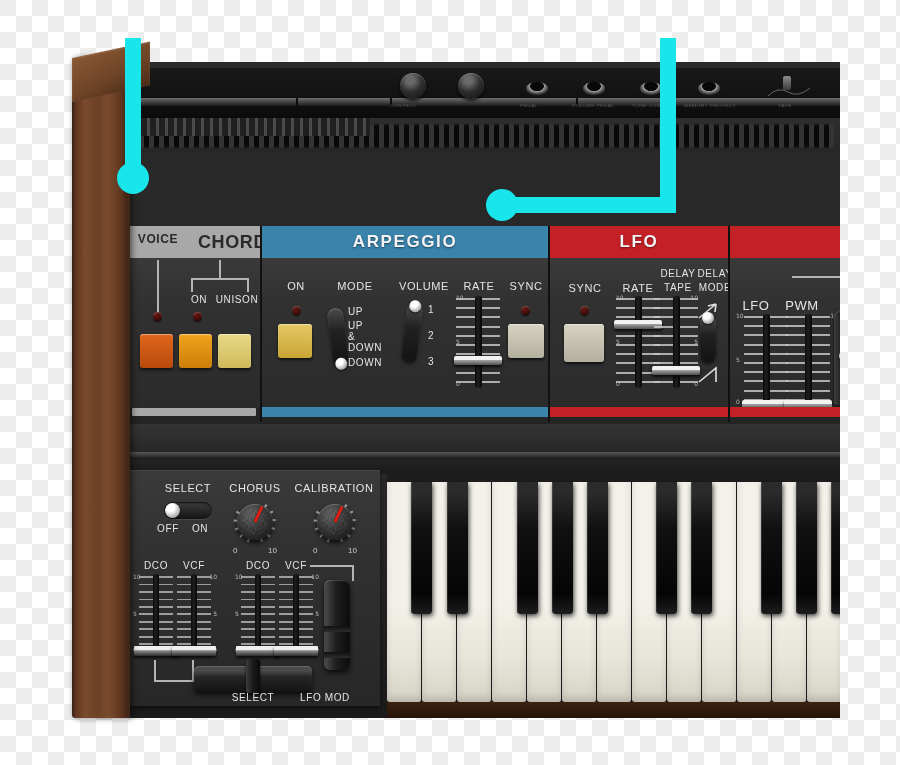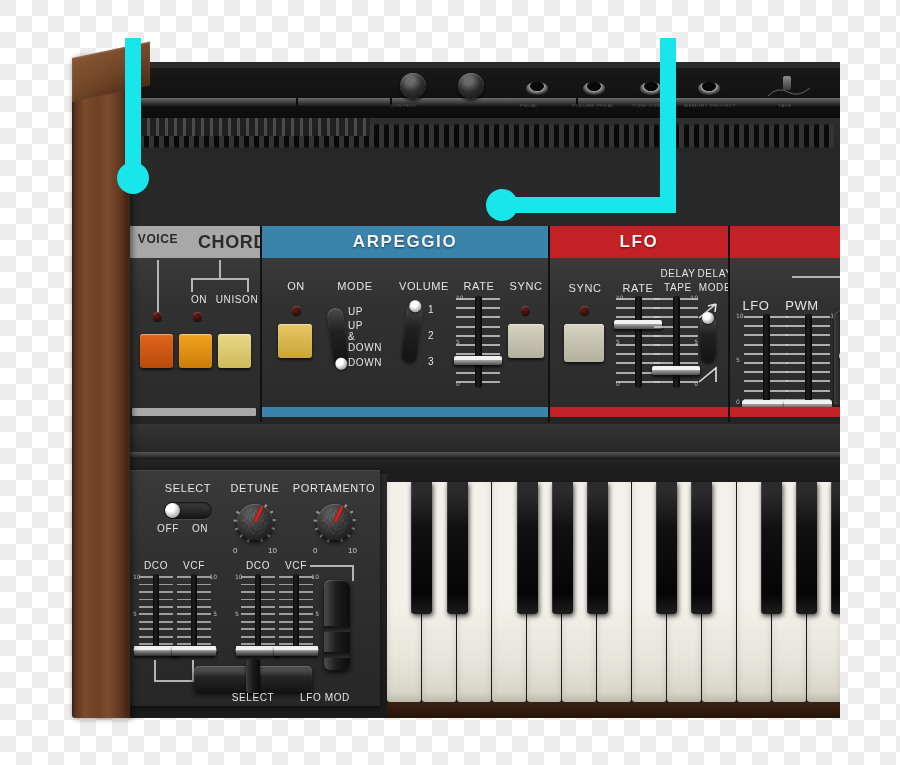--- a/index.html
+++ b/index.html
@@ -539,42 +539,42 @@
 
   <div class="lower-plate">
 
     <div class="lbl" style="left:22px; top:12px; width:76px">SELECT</div>
     <div style="position:absolute; left:36px; top:32px; width:48px; height:17px; border-radius:9px; background:linear-gradient(180deg,#3e3e3e,#141414); box-shadow:inset 0 1px 2px rgba(0,0,0,.8), 0 1px 1px rgba(255,255,255,.12);">
       <div style="position:absolute; left:1px; top:1px; width:15px; height:15px; border-radius:50%; background:radial-gradient(circle at 36% 30%, #ffffff 0 28%, #c6c6c6 58%, #7a7a7a 100%); box-shadow:0 1px 2px rgba(0,0,0,.7);"></div>
     </div>
     <div class="lbl sm" style="left:26px; top:53px; width:28px">OFF</div>
     <div class="lbl sm" style="left:58px; top:53px; width:28px">ON</div>
 
-    <div class="lbl" style="left:96px; top:12px; width:62px">DETUNE</div>
+    <div class="lbl" style="left:96px; top:12px; width:62px">CHORUS</div>
     <div class="knob" style="left:105px; top:30px">
       <div class="ticks">
         <i style="transform:rotate(215deg)"></i>
           <i style="transform:rotate(240deg)"></i>
         <i style="transform:rotate(265deg)"></i>
           <i style="transform:rotate(290deg)"></i>
         <i style="transform:rotate(315deg)"></i>
           <i style="transform:rotate(340deg)"></i>
         <i style="transform:rotate(20deg)"></i>
           <i style="transform:rotate(45deg)"></i>
         <i style="transform:rotate(70deg)"></i>
           <i style="transform:rotate(95deg)"></i>
         <i style="transform:rotate(120deg)"></i>
       </div>
       <div class="body"></div>
       <div class="pointer" style="transform:rotate(205deg)"></div>
     </div>
     <div class="knob-cap" style="left:105px; top:76px">0</div>
     <div class="knob-cap" style="left:140px; top:76px">10</div>
 
-    <div class="lbl" style="left:160px; top:12px; width:92px">PORTAMENTO</div>
+    <div class="lbl" style="left:160px; top:12px; width:92px">CALIBRATION</div>
     <div class="knob" style="left:185px; top:30px">
       <div class="ticks">
         <i style="transform:rotate(215deg)"></i>
           <i style="transform:rotate(240deg)"></i>
         <i style="transform:rotate(265deg)"></i>
           <i style="transform:rotate(290deg)"></i>
         <i style="transform:rotate(315deg)"></i>
           <i style="transform:rotate(340deg)"></i>
         <i style="transform:rotate(20deg)"></i>
           <i style="transform:rotate(45deg)"></i>

